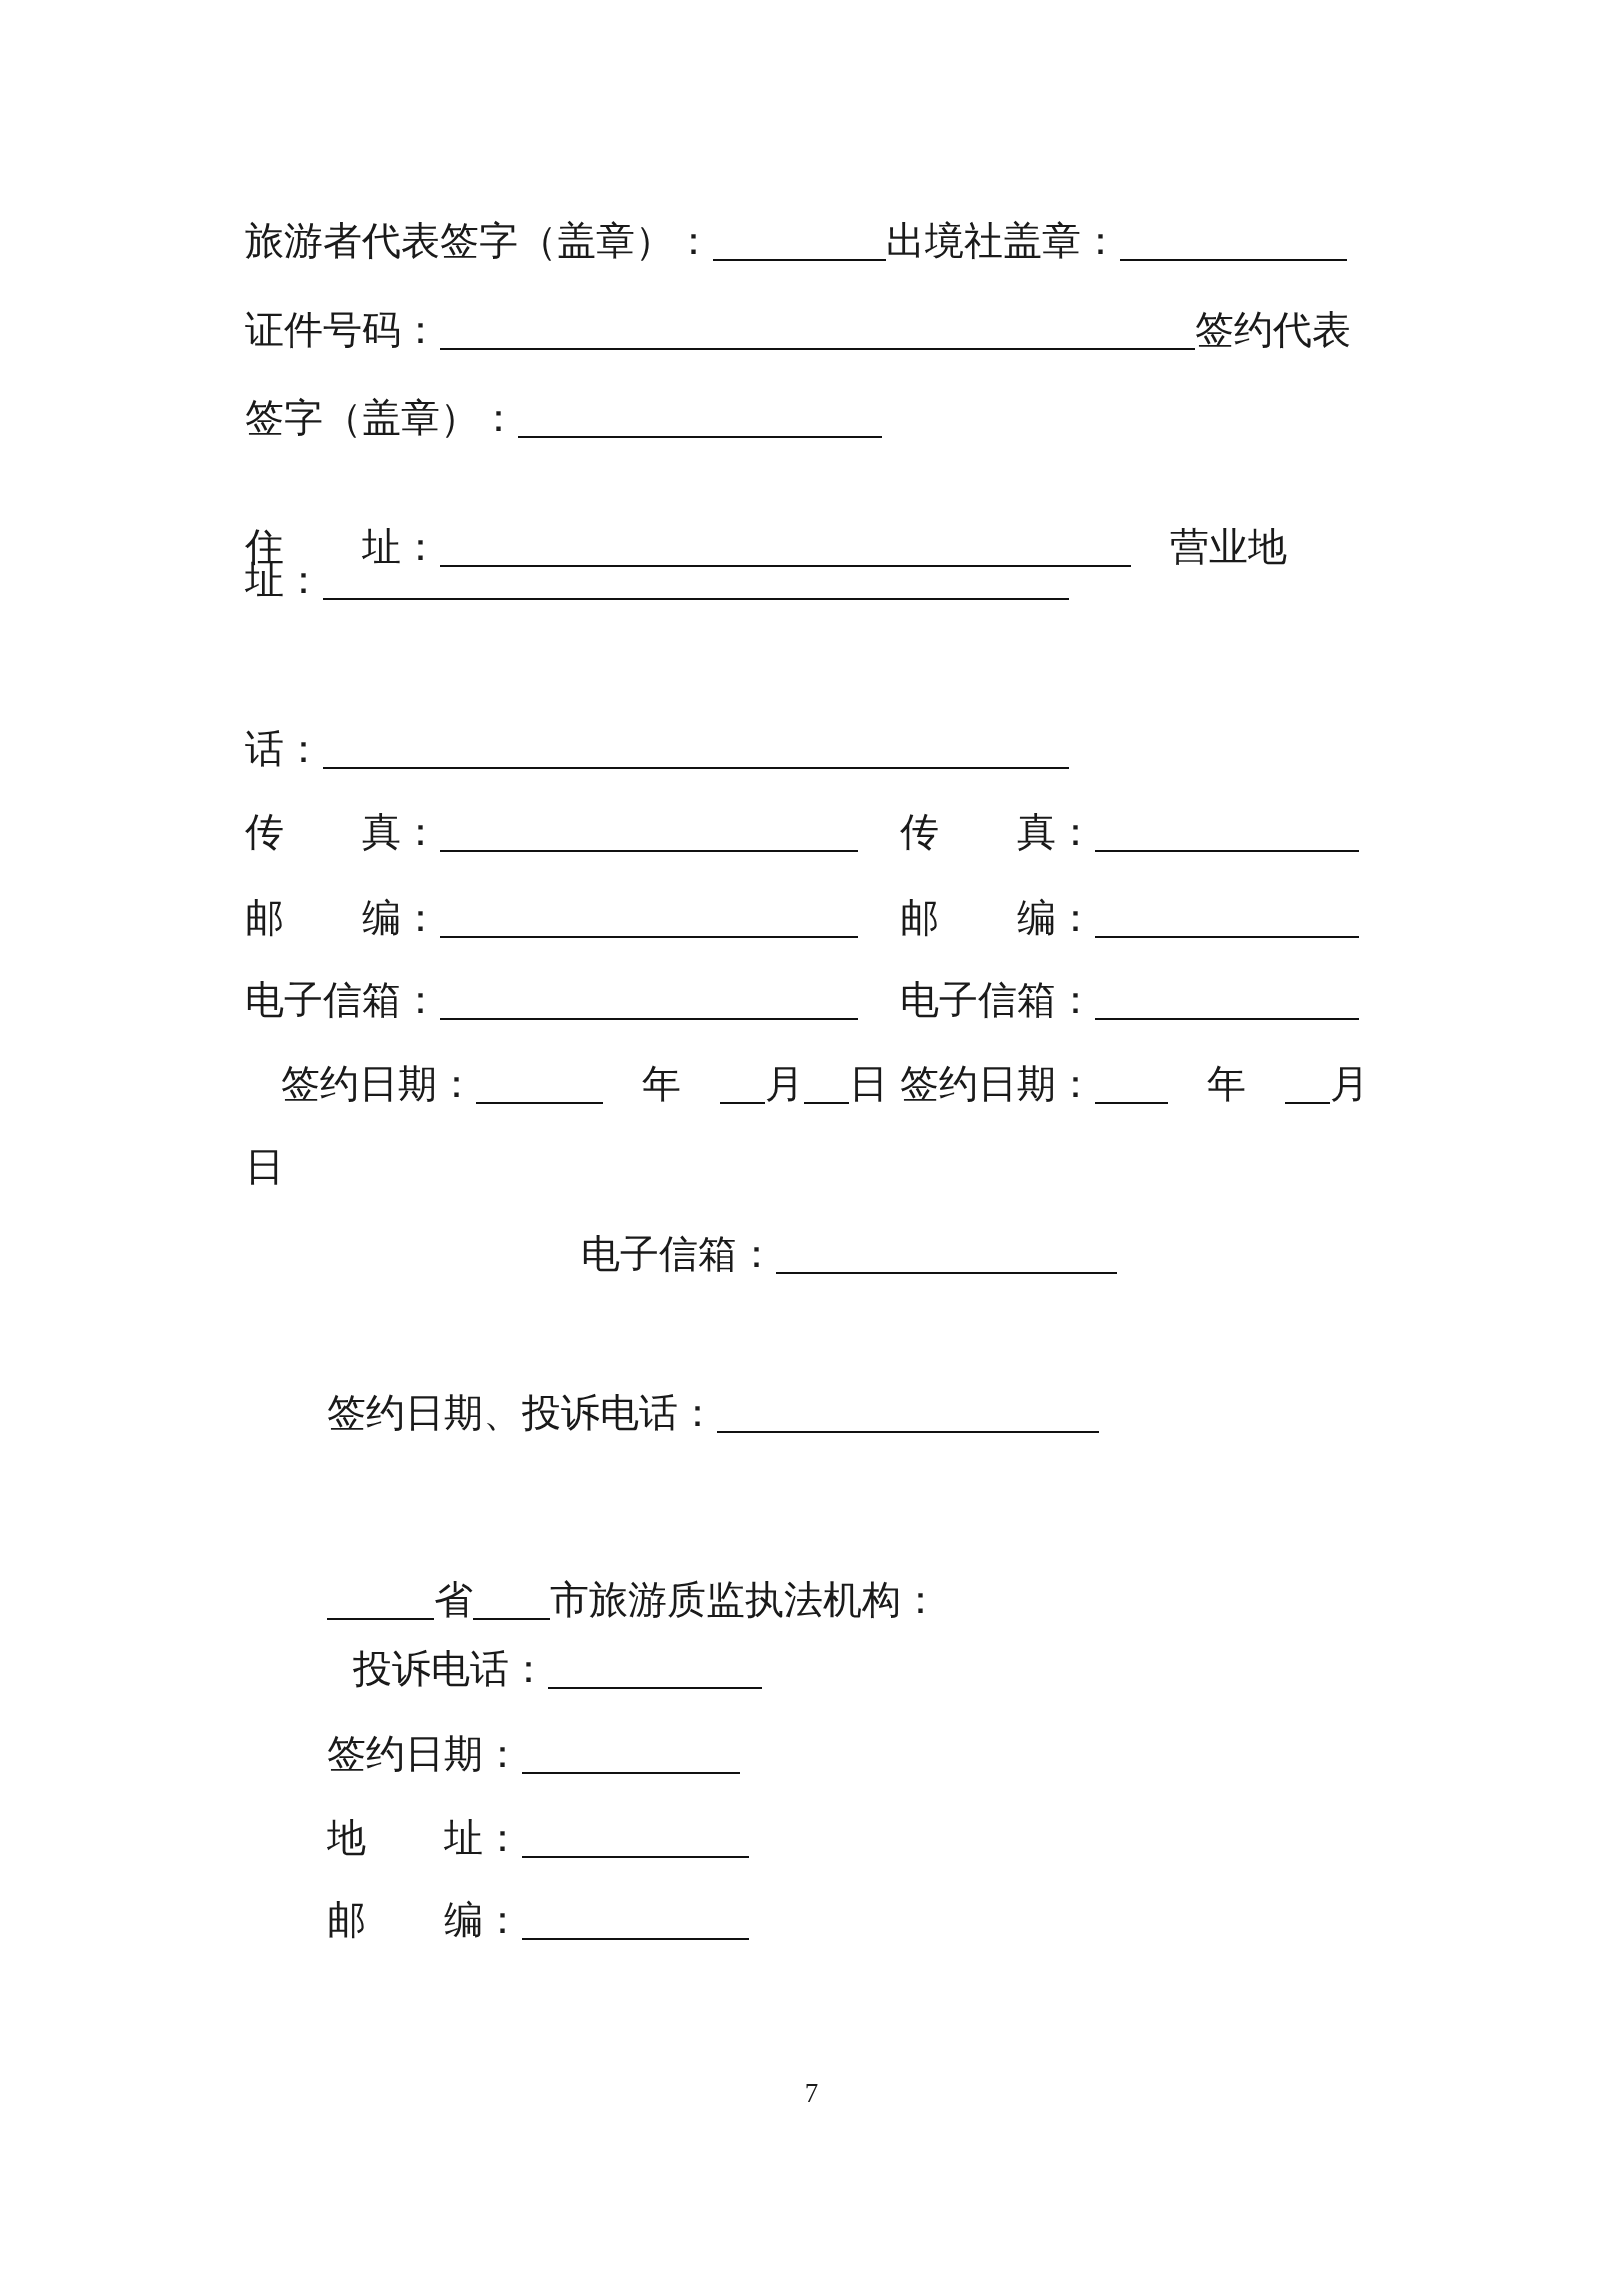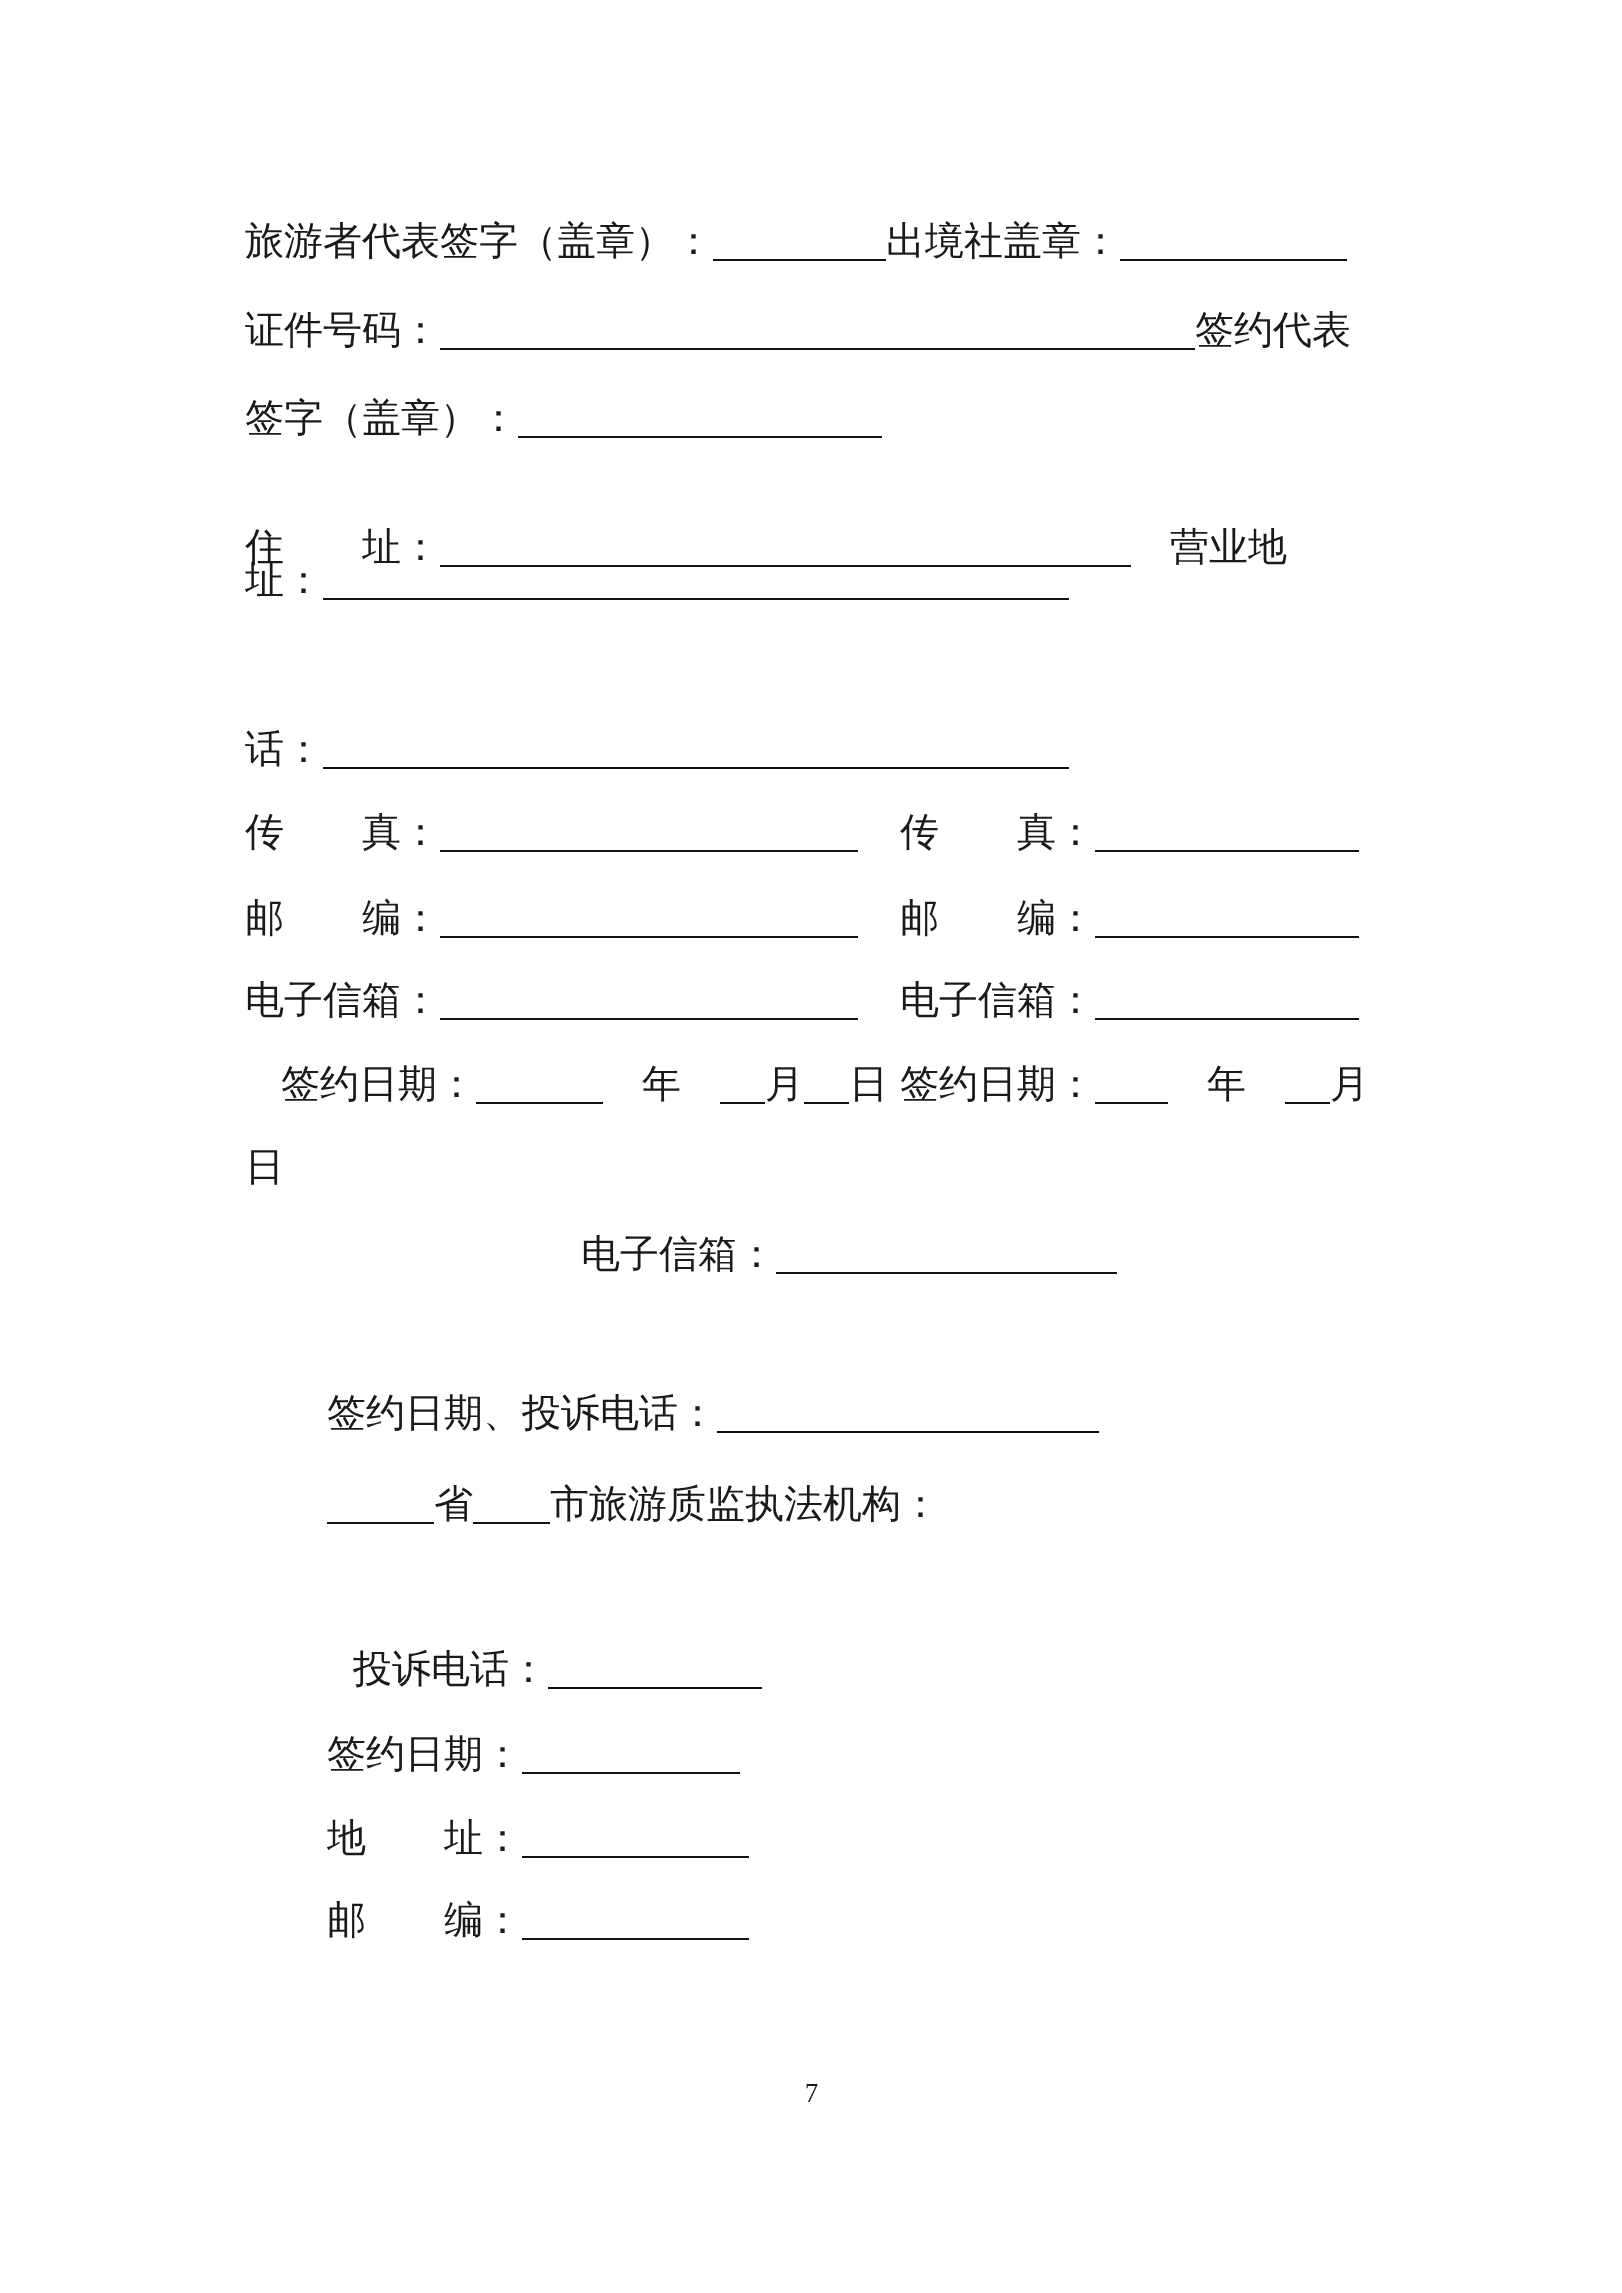--- a/index.html
+++ b/index.html
@@ -60,19 +60,19 @@
     <div class="line" style="left: 900px; top: 809px;"><span class="label">传　　真：</span><span class="blank" style="width: 264px;"></span></div>
     <div class="line" style="left: 245px; top: 895px;"><span class="label">邮　　编：</span><span class="blank" style="width: 418px;"></span></div>
     <div class="line" style="left: 900px; top: 895px;"><span class="label">邮　　编：</span><span class="blank" style="width: 264px;"></span></div>
     <div class="line" style="left: 245px; top: 977px;"><span class="label">电子信箱：</span><span class="blank" style="width: 418px;"></span></div>
     <div class="line" style="left: 900px; top: 977px;"><span class="label">电子信箱：</span><span class="blank" style="width: 264px;"></span></div>
     <div class="line" style="left: 245px; top: 1061px; margin-left: 36px;"><span class="label">签约日期：</span><span class="blank" style="width: 127px;"></span><span class="label">　年　</span><span class="blank" style="width: 45px;"></span><span class="label">月</span><span class="blank" style="width: 45px;"></span><span class="label">日</span></div>
     <div class="line" style="left: 900px; top: 1061px;"><span class="label">签约日期：</span><span class="blank" style="width: 73px;"></span><span class="label">　年　</span><span class="blank" style="width: 45px;"></span><span class="label">月</span></div>
     <div class="line" style="left: 245px; top: 1144px;"><span class="label">日</span></div>
     <div class="line" style="left: 581px; top: 1231px;"><span class="label">电子信箱：</span><span class="blank" style="width: 341px;"></span></div>
     <div class="line" style="left: 327px; top: 1390px;"><span class="label">签约日期、投诉电话：</span><span class="blank" style="width: 382px;"></span></div>
-    <div class="line" style="left: 327px; top: 1481px;"><span class="blank" style="width: 107px;"></span><span class="label">省</span><span class="blank" style="width: 77px;"></span><span class="label">市旅游质监执法机构：</span></div>
+    <div class="line" style="left: 327px; top: 1577px;"><span class="blank" style="width: 107px;"></span><span class="label">省</span><span class="blank" style="width: 77px;"></span><span class="label">市旅游质监执法机构：</span></div>
     <div class="line" style="left: 327px; top: 1646px; margin-left: 26px;"><span class="label">投诉电话：</span><span class="blank" style="width: 214px;"></span></div>
     <div class="line" style="left: 327px; top: 1731px;"><span class="label">签约日期：</span><span class="blank" style="width: 218px;"></span></div>
     <div class="line" style="left: 327px; top: 1815px;"><span class="label">地　　址：</span><span class="blank" style="width: 227px;"></span></div>
     <div class="line" style="left: 327px; top: 1897px;"><span class="label">邮　　编：</span><span class="blank" style="width: 227px;"></span></div>
   </div>
 
 
 </body></html>

